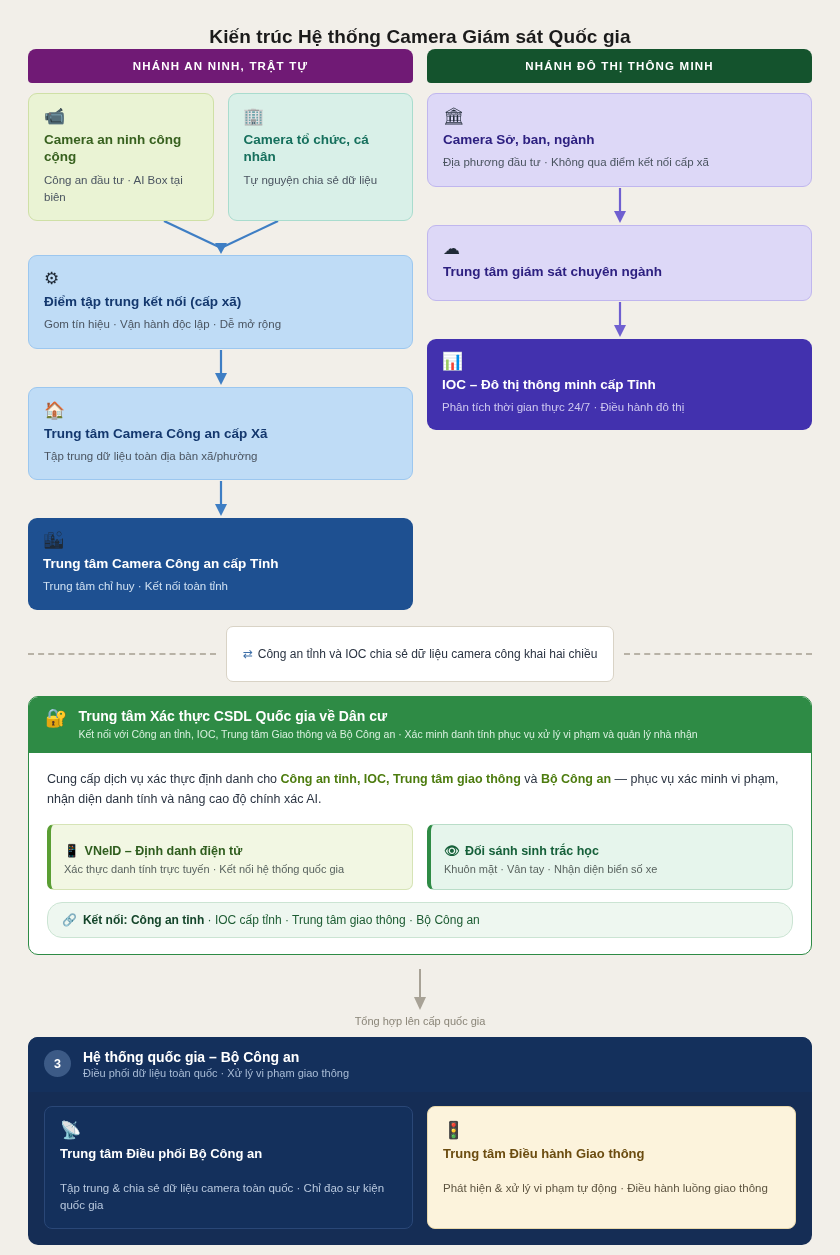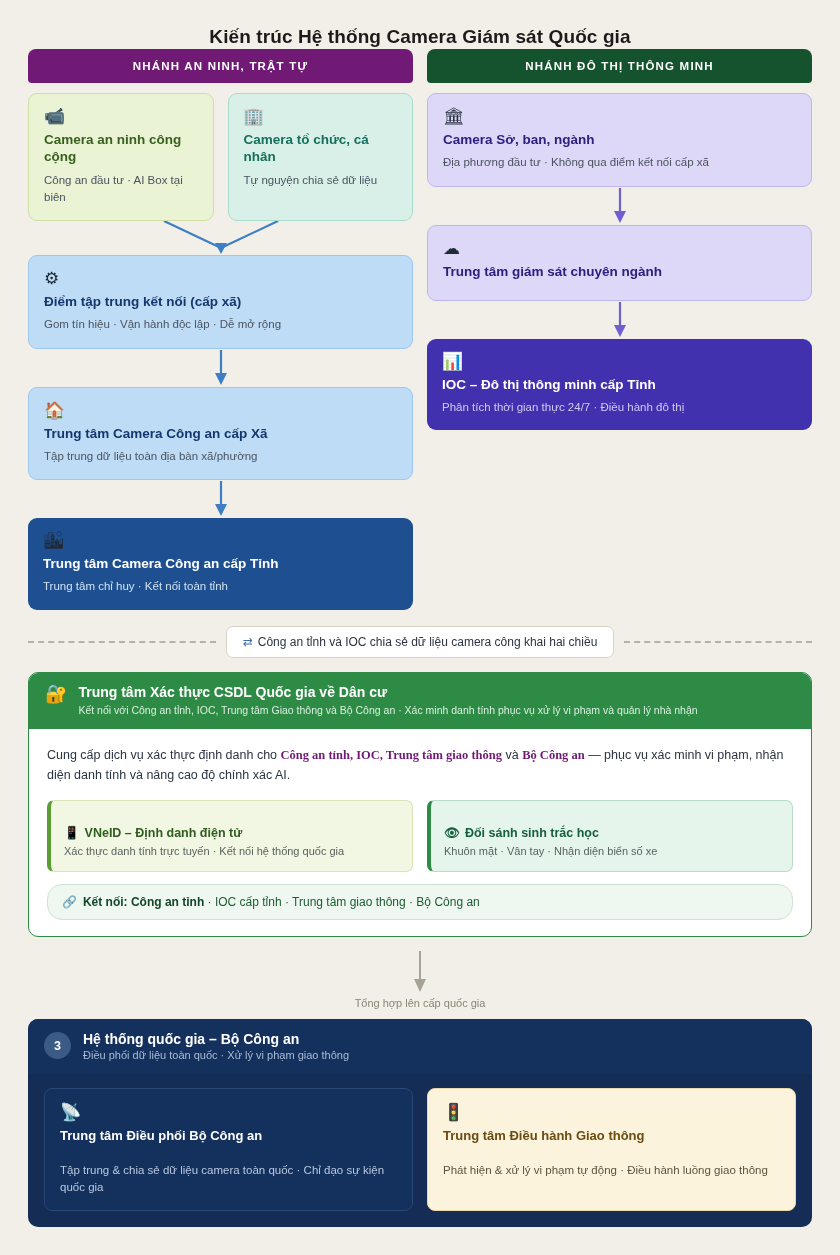--- a/index.html
+++ b/index.html
@@ -77,21 +77,21 @@
     margin: 16px 0 14px 0;
   }
   .dash {
     flex: 1; height: 0;
     border-top: 2px dashed #b8b2a6;
   }
   .share-pill {
     background: #ffffff;
     border: 1px solid #d9d3c6;
     border-radius: 7px;
-    padding: 8px 16px;
+    padding: 20px 16px;
     font-size: 12px;
     color: #2b3442;
     white-space: nowrap;
     margin: 0 10px;
   }
   .share-pill .sw { margin-right: 5px; color: #3e6fa8; }
 
   
   .greenpanel {
     border: 1.5px solid #2e8b45;
@@ -104,30 +104,30 @@
     padding: 11px 16px 12px 16px;
     display: flex; gap: 11px; align-items: flex-start;
   }
   .greenpanel .ghead .lock { font-size: 18px; line-height: 18px; margin-top: 1px; }
   .greenpanel .ghead h3 { font-size: 14px; color: #ffffff; font-weight: bold; margin-bottom: 3px; }
   .greenpanel .ghead p  { font-size: 10.5px; color: #d9f0df; line-height: 1.35; }
   .greenpanel .gbody { padding: 16px 18px 16px 18px; }
   .greenpanel .glead {
     font-size: 12.5px; line-height: 1.65; color: #2b3442; margin-bottom: 14px;
   }
-  .greenpanel .glead b { color: #701a75; font-family: Liberation Serif, serif; }
+  .greenpanel .glead b { color: #4d7c0f; }
 
   .subrow { display: flex; gap: 14px; margin-bottom: 12px; }
   .subcard {
     flex: 1;
     background: #f2f7e3;
     border: 1px solid #d6e4b6;
     border-left: 4px solid #5a9e33;
     border-radius: 7px;
-    padding: 24px 13px 11px 13px;
+    padding: 18px 13px 11px 13px;
   }
   .subcard.mint { background: #e6f5ec; border-color: #b9ddc8; border-left-color: #2e8b45; }
   .subcard h5 { font-size: 12.5px; font-weight: bold; color: #2f5d1e; margin-bottom: 4px; }
   .subcard.mint h5 { color: #16603a; }
   .subcard p { font-size: 11px; color: #59635f; line-height: 1.45; }
   .subcard .si { margin-right: 5px; }
 
   .connect-bar {
     background: #eef7f0;
     border: 1px solid #cbe4d3;

